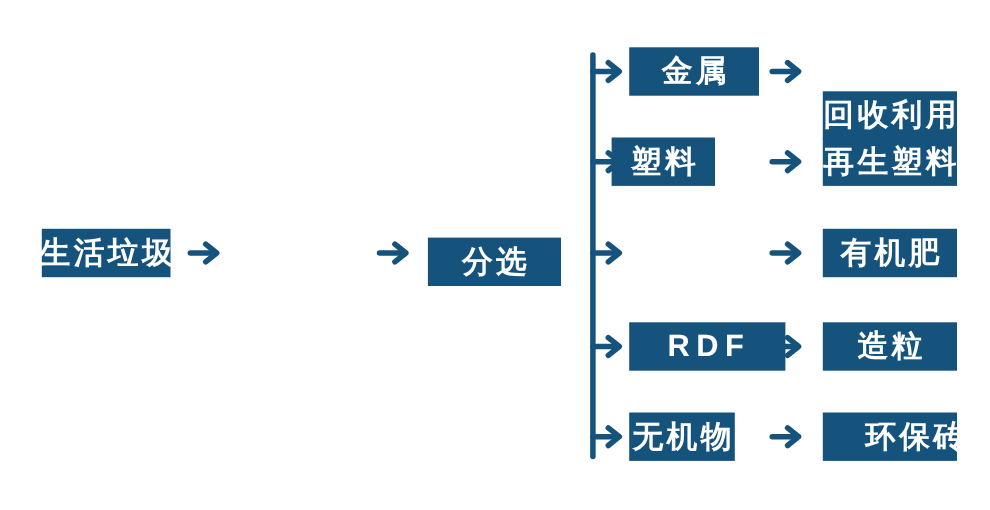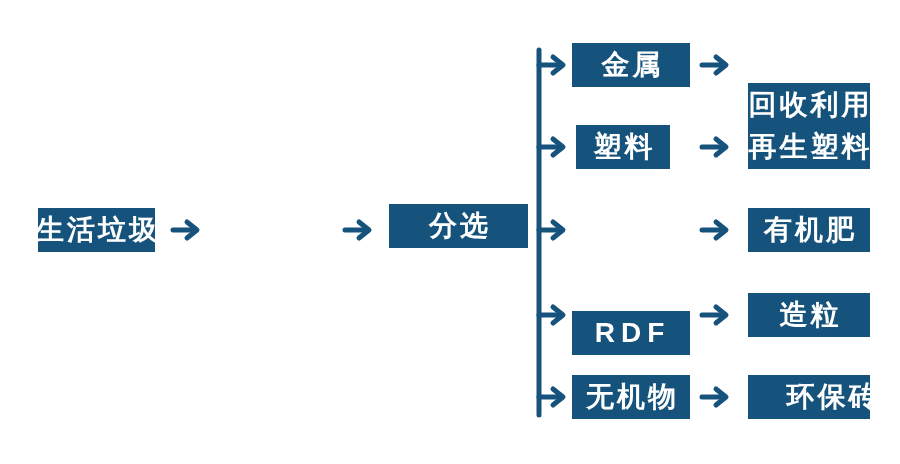--- a/index.html
+++ b/index.html
@@ -45,26 +45,26 @@
   .connector-layer *{stroke:var(--blue);}
 </style>
 </head>
 <body>
 
 <div class="canvas">
 
   <div class="node blue" style="left:38px;top:208px;width:117px;">生活垃圾</div>
 
 
-  <div class="node blue" style="left:389px;top:204px;width:139px;">分选</div>
+  <div class="node blue" style="left:389px;top:216px;width:121px;">分选</div>
 
   <div class="node blue" style="left:572px;top:43px;width:118px;">金属</div>
-  <div class="node blue" style="left:576px;top:125px;width:94px;">塑料</div>
-  <div class="node blue" style="left:572px;top:311px;width:118px;letter-spacing:6px;">RDF</div>
-  <div class="node blue" style="left:572px;top:375px;width:118px;">无机物</div>
+  <div class="node blue" style="left:556px;top:125px;width:94px;">塑料</div>
+  <div class="node blue" style="left:572px;top:293px;width:142px;letter-spacing:6px;">RDF</div>
+  <div class="node blue" style="left:572px;top:375px;width:96px;">无机物</div>
 
   <div class="node blue" style="left:748px;top:43px;width:122px;margin-top:40px;">回收利用</div>
   <div class="node blue" style="left:748px;top:125px;width:122px;">再生塑料</div>
   <div class="node blue" style="left:748px;top:293px;width:122px;">造粒</div>
   <div class="node blue" style="left:748px;top:208px;width:122px;">有机肥</div>
   <div class="node blue" style="left:748px;top:375px;width:122px;padding-left:48px;">环保砖</div>
 
   <svg class="connector-layer" viewBox="0 0 900 464" fill="none" stroke-linecap="round" stroke-linejoin="round">
 
     <line x1="539" y1="50" x2="539" y2="415" stroke-width="5"></line>

